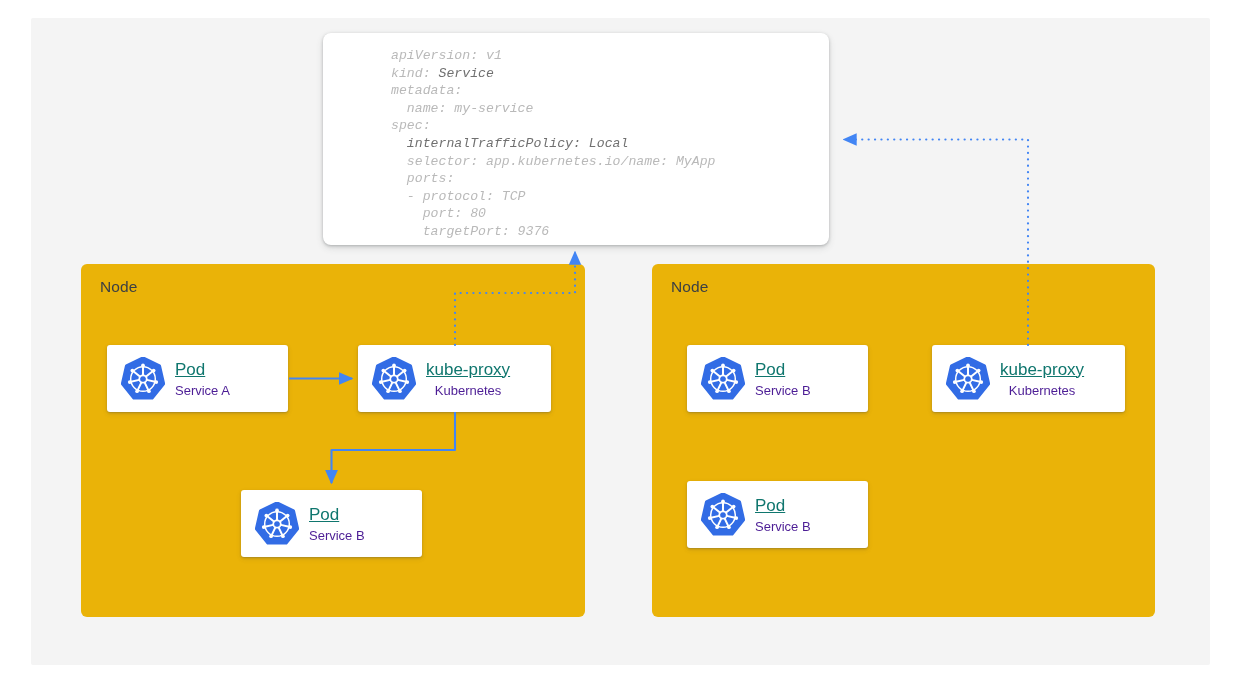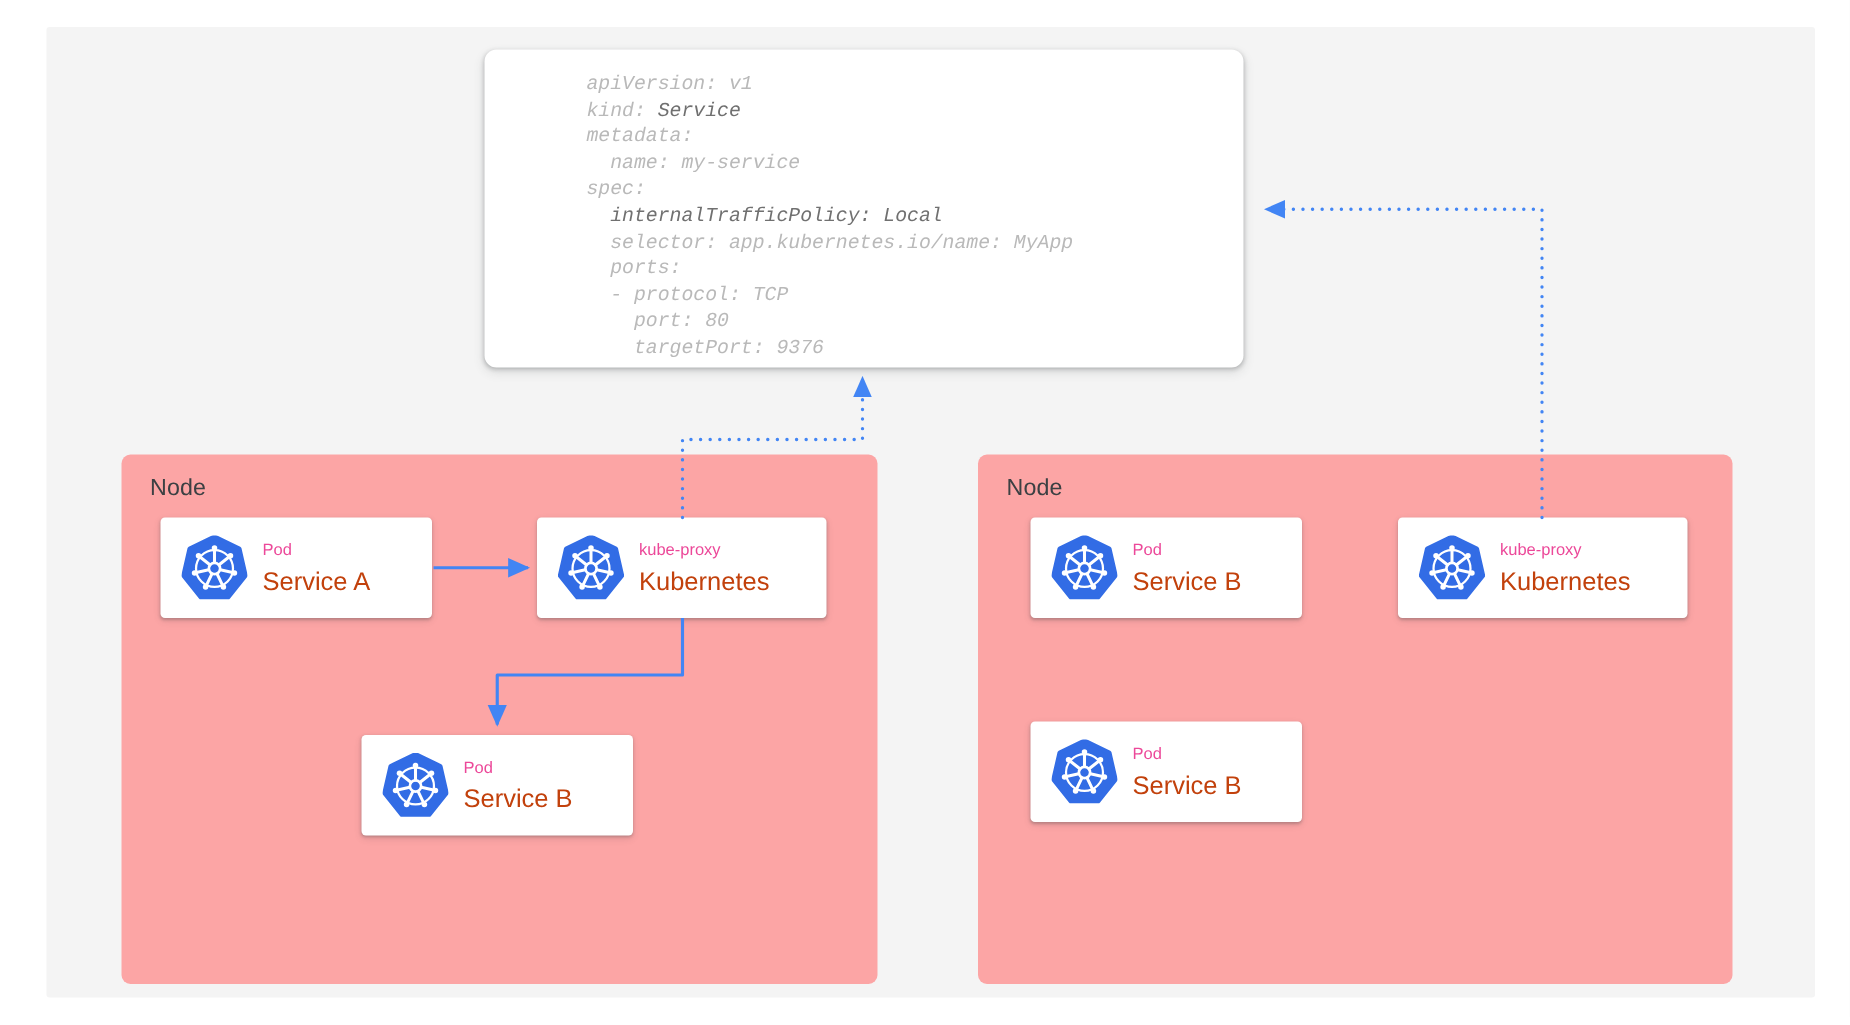--- a/index.html
+++ b/index.html
@@ -57,23 +57,22 @@
     font-style: italic;
     color: #b9b9b9;
     white-space: pre;
   }
   .yaml-line { display: block; height: 17.6px; }
   .yaml-line b { font-weight: normal; color: #707070; font-style: italic; }
 
   
   .node-box {
     position: absolute;
-    background: #fca5a5;
+    background: #eab308;
     border-radius: 6px;
-    margin-top: 39px;
   }
   #node-left  { left: 81px;  top: 264px; width: 504px; height: 353px; }
   #node-right { left: 652px; top: 264px; width: 503px; height: 353px; }
   .node-label {
     position: absolute;
     left: 19px;
     top: 14px;
     font-size: 15.5px;
     color: #3c4043;
     font-family: "Liberation Sans", sans-serif;
@@ -98,31 +97,33 @@
     margin-right: 10px;
   }
   .card-icon svg { display: block; width: 44px; height: 44px; }
   .card-text {
     display: flex;
     flex-direction: column;
     justify-content: center;
     line-height: 1;
   }
   .card-title {
-    font-size: 11px;
-    color: #ec4899;
+    font-size: 17px;
+    color: #0f766e;
     font-family: "Liberation Sans", sans-serif;
     margin-bottom: 6px;
     white-space: nowrap;
+    text-decoration: underline;
   }
   .card-sub {
-    font-size: 17px;
-    color: #c2410c;
+    font-size: 13px;
+    color: #4c1d95;
     font-family: "Liberation Sans", sans-serif;
     white-space: nowrap;
+    text-align: center;
   }
 
   
   #card-pod-a       { left: 107px;  top: 345px; width: 181px; height: 67px; }
   #card-kube-left   { left: 358px;  top: 345px; width: 193px; height: 67px; }
   #card-pod-b-left  { left: 241px;  top: 490px; width: 181px; height: 67px; }
   #card-pod-b1      { left: 687px;  top: 345px; width: 181px; height: 67px; }
   #card-kube-right  { left: 932px;  top: 345px; width: 193px; height: 67px; }
   #card-pod-b2      { left: 687px;  top: 481px; width: 181px; height: 67px; }
 

